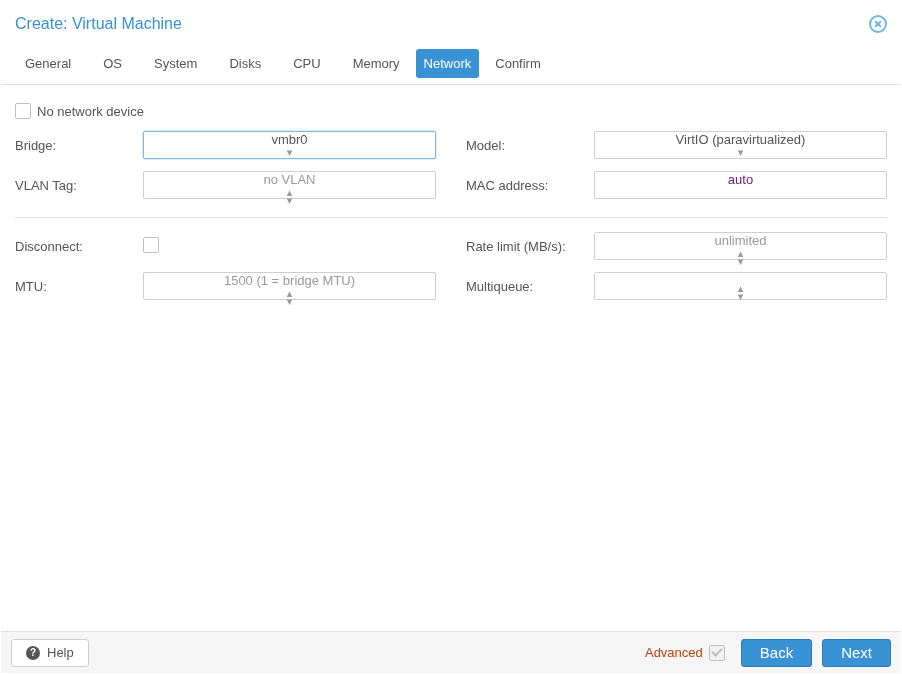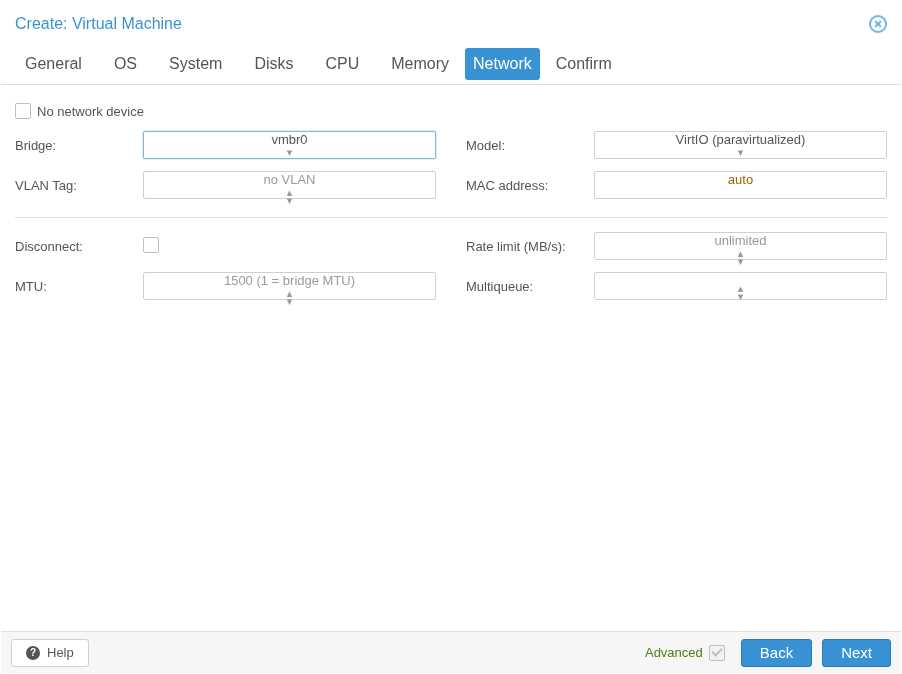--- a/index.html
+++ b/index.html
@@ -49,21 +49,21 @@
   .tabs {
     display: flex;
     align-items: center;
     padding: 0 8px;
     height: 42px;
     border-bottom: 1px solid #e0e0e0;
   }
   .tab {
     padding: 10px 16px;
     color: #555;
-    font-size: 16px;
+    font-size: 13px;
     cursor: pointer;
   }
   .tab.active {
     background: #3892d4;
     color: #fff;
     border-radius: 3px;
     padding: 7px 8px;
   }
   .content {
     flex: 1 1 auto;
@@ -176,21 +176,21 @@
     font-size: 10px;
     display: flex;
     align-items: center;
     justify-content: center;
     font-weight: bold;
   }
   .spacer { flex: 1; }
   .adv {
     display: flex;
     gap: 6px;
-    color: #4d7c0f;
+    color: #c2410c;
   }
   .btn-primary {
     height: 28px;
     min-width: 64px;
     background: #3892d4;
     color: #fff;
     border: 1px solid #2c7bb5;
     border-radius: 3px;
     padding: 0 18px;
     cursor: pointer;
@@ -253,21 +253,21 @@
                 <span>▴</span>
                 <span>▾</span>
               </span>
           </div>
         </div>
       </div>
       <div class="field">
         <label>MAC address:</label>
         <div class="control">
           <div class="input">
-            <span style="color:#a16207">auto</span>
+            <span style="color:#701a75">auto</span>
           </div>
         </div>
       </div>
 
       <div></div>
     </div>
 
     <hr class="divider">
 
     <div class="form2col">

